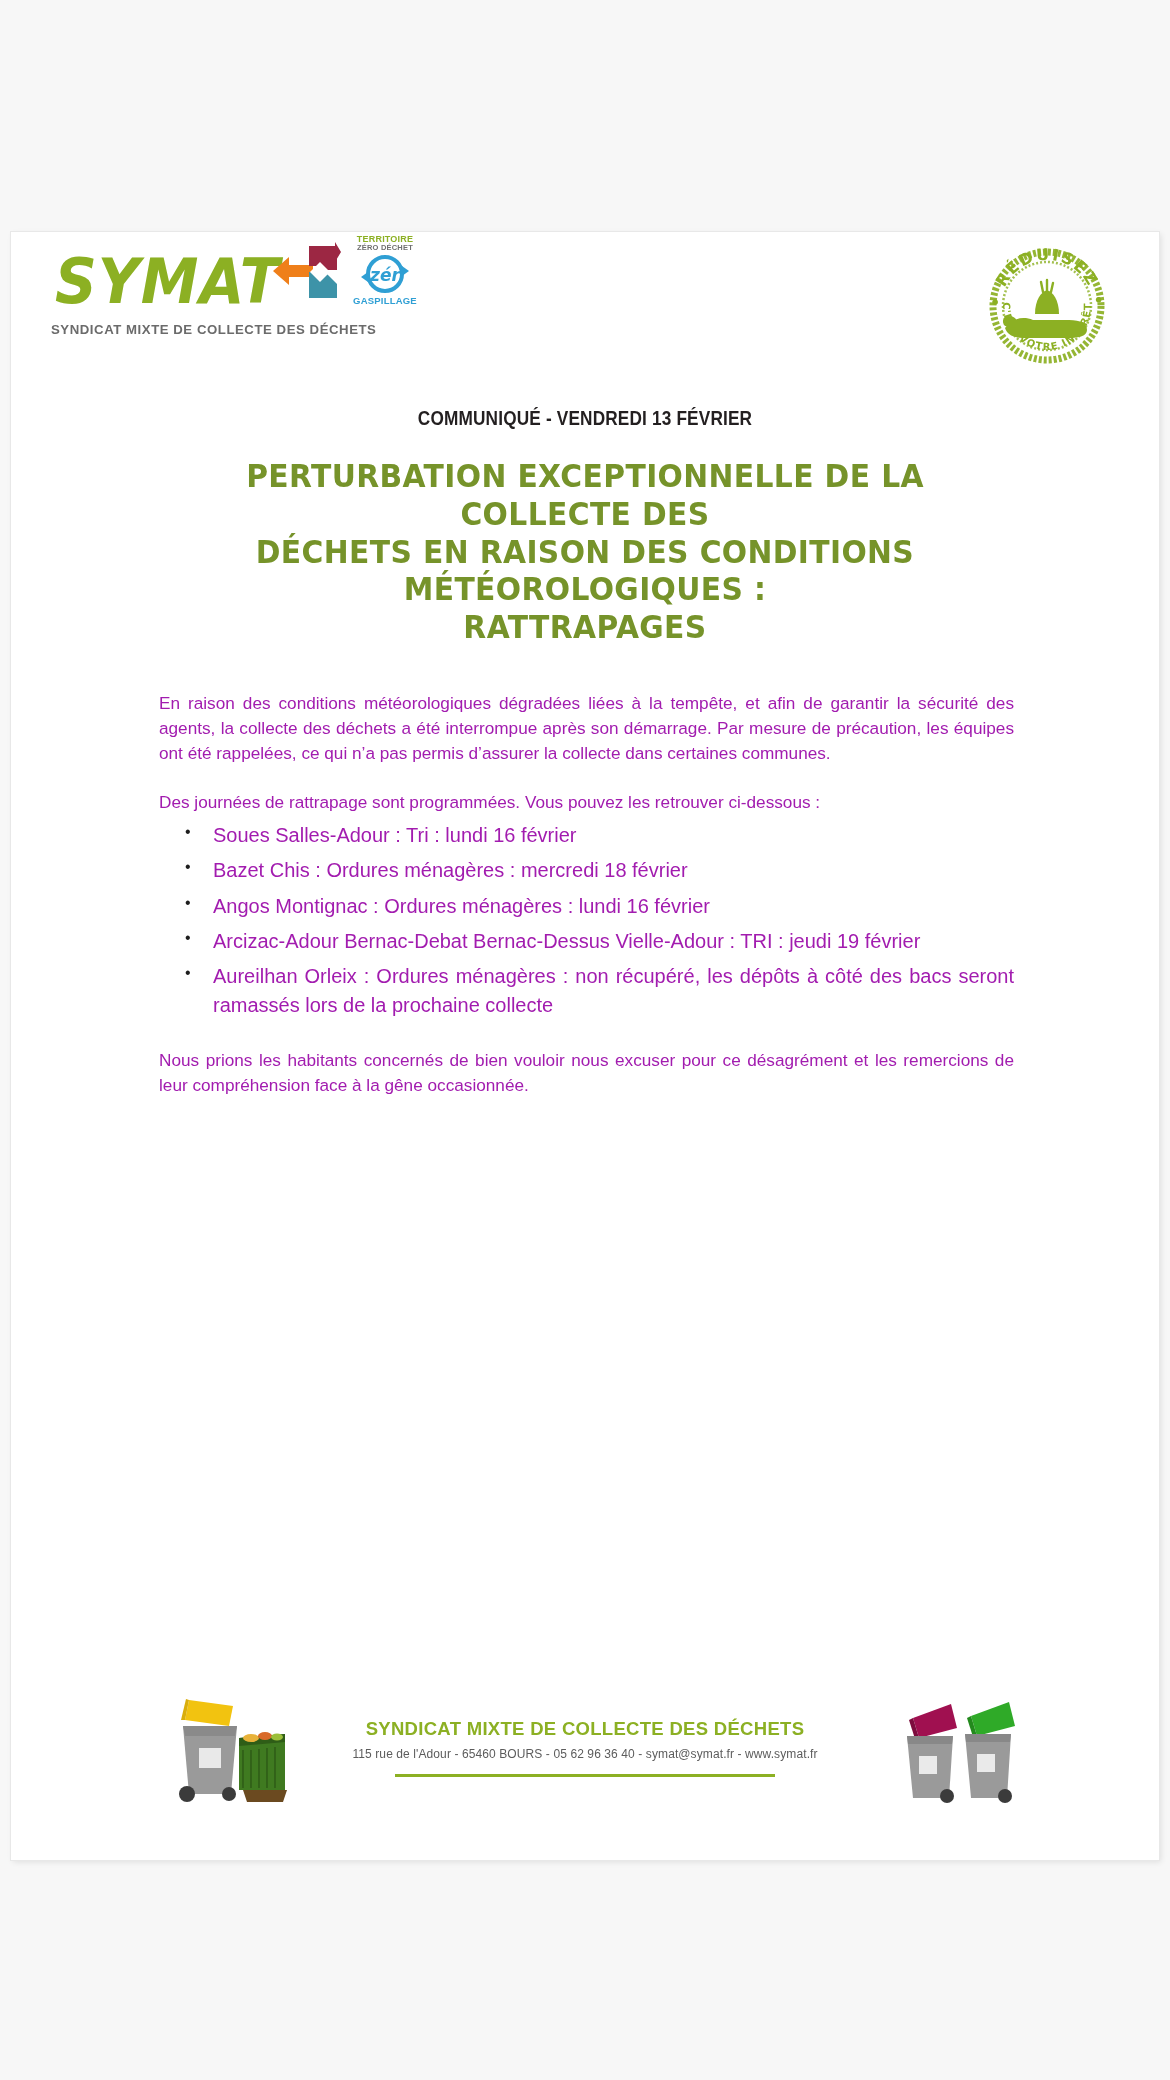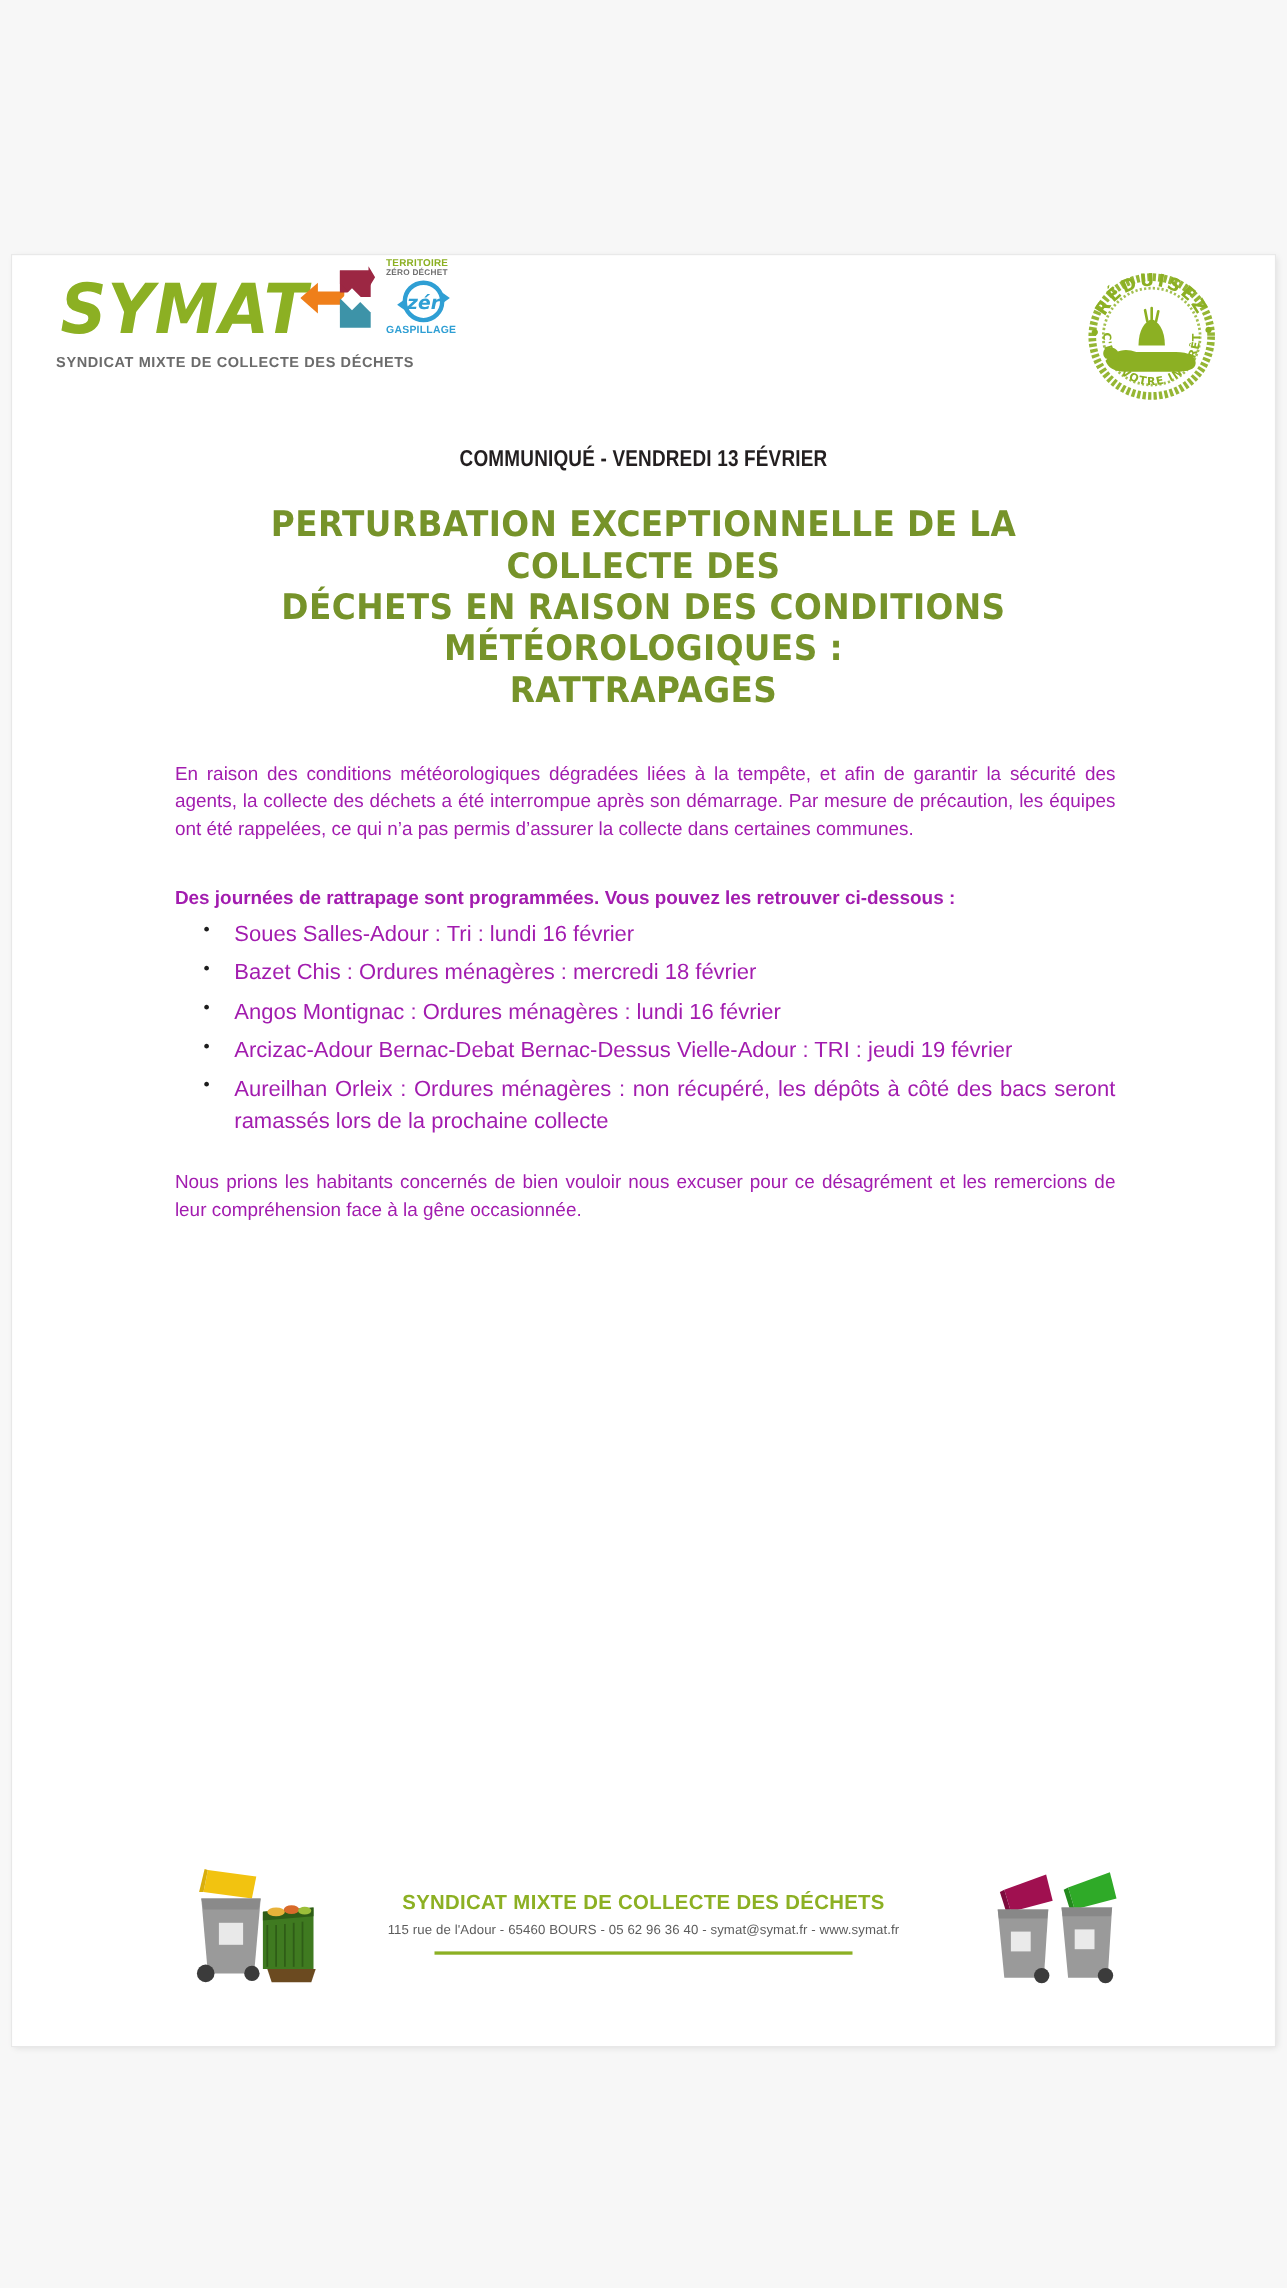--- a/index.html
+++ b/index.html
@@ -74,21 +74,21 @@
   }
   .collecte-badge svg { display:block; }
 
   
   .zero-dechet-badge {
     position: absolute;
     left: 340px;
     top: 2px;
     width: 68px;
     height: 76px;
-    text-align: left;
+    text-align: center;
   }
   .zd-top {
     font-size: 9px;
     font-weight: bold;
     color: #8cb023;
     letter-spacing: 0.2px;
     line-height: 1.15;
   }
   .zd-top .zd-sub { font-size: 7.5px; color: #6f6f6f; display:block; }
   .zd-circle { margin: 1px auto 0; width: 58px; height: 40px; }
@@ -142,23 +142,22 @@
     color: #a21caf;
   }
   .para {
     font-size: 17.2px;
     line-height: 1.46;
     text-align: justify;
     margin: 0;
   }
   .para.intro { text-align: justify; }
   .para.lead {
-    margin-top: 38px;
+    margin-top: 24px;
     text-align: left;
-    font-weight: bold;
   }
   .bullet-list {
     list-style: none;
     margin: 3px 0 0 0;
     padding: 0;
   }
   .bullet-list li {
     position: relative;
     font-size: 20px;
     line-height: 1.46;

